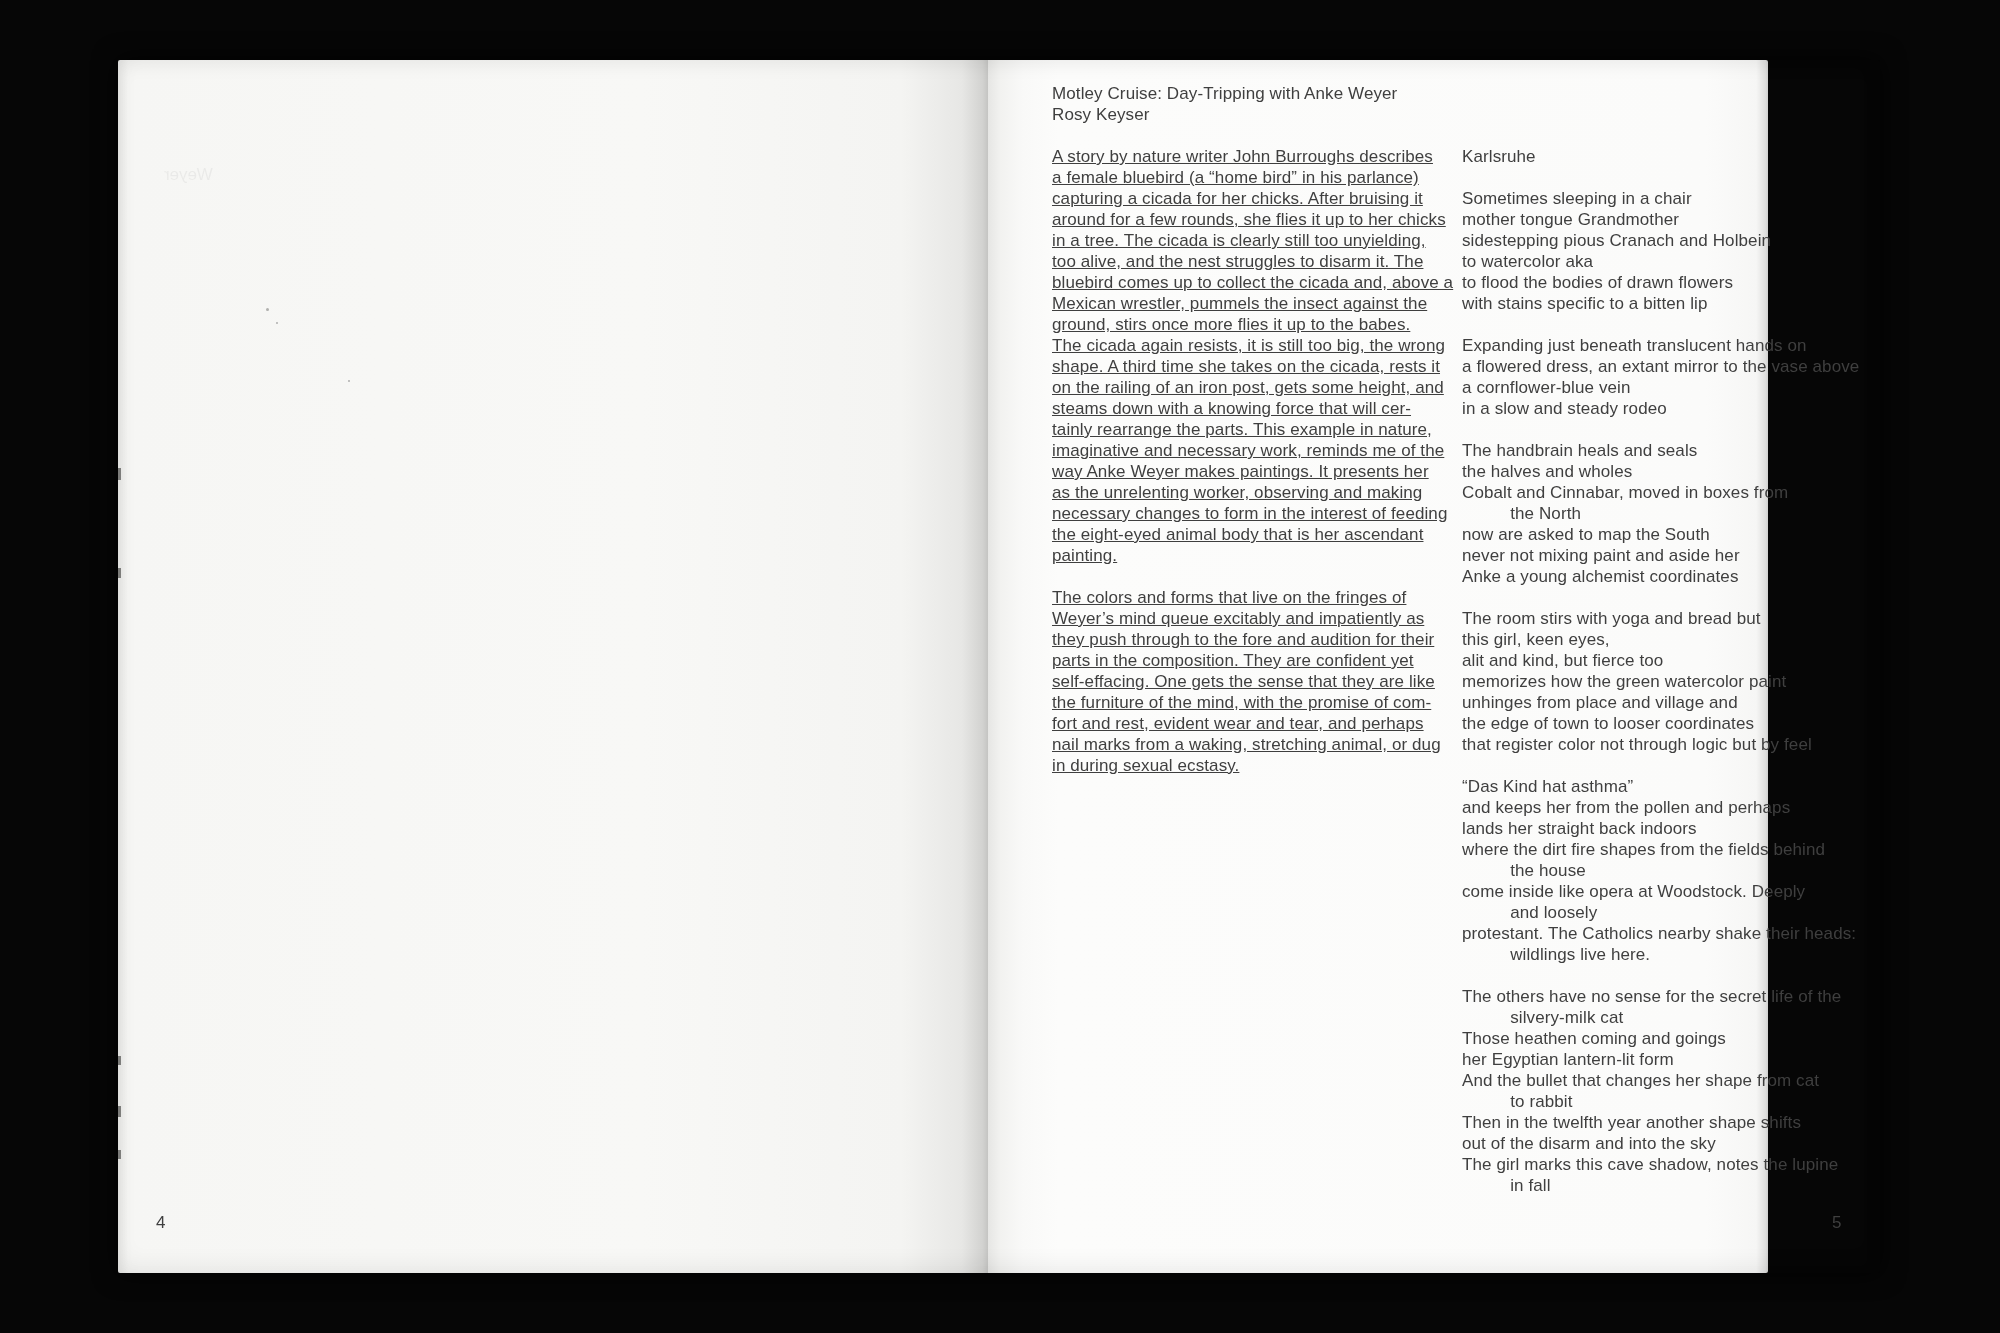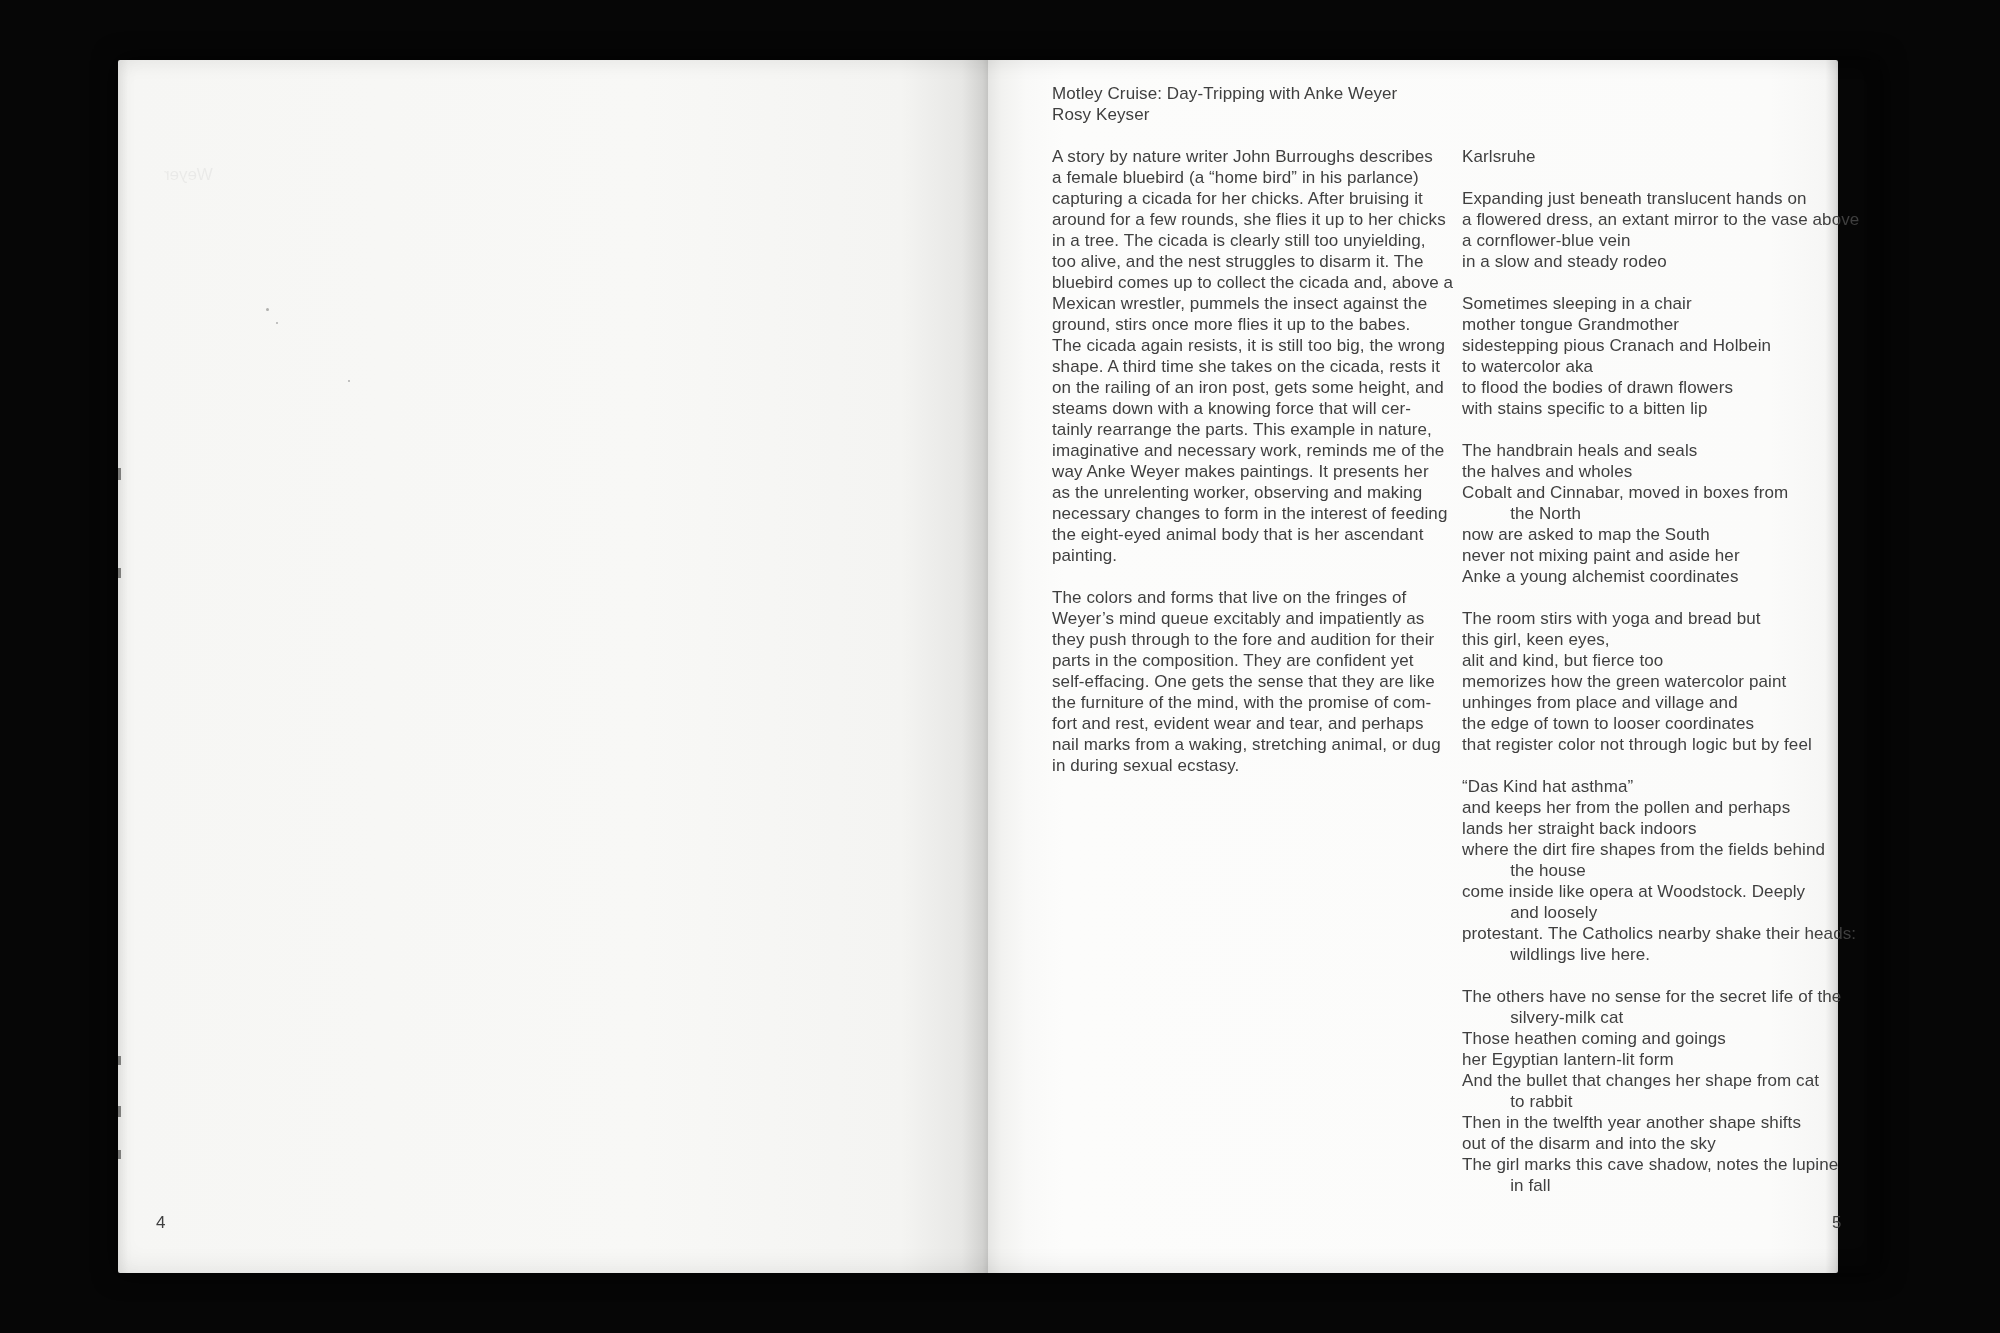--- a/index.html
+++ b/index.html
@@ -15,35 +15,35 @@
   }
   .page{position:absolute;top:0;height:100%;}
   .page-left{
     left:0;width:870px;
     background:linear-gradient(to right,
       #ededeb 0%, #f6f6f4 1.2%, #f8f8f6 60%, #f4f4f2 90%,
       #e7e7e5 97%, #d2d2d0 99.4%, #c4c4c2 100%);
     border-radius:2px 0 0 2px;
   }
   .page-right{
-    left:870px;width:850px;
+    left:870px;width:780px;
     background:linear-gradient(to right,
       #e6e6e4 0%, #f2f2f0 1.6%, #f9f9f8 4.5%, #fcfcfb 9%, #fbfbfa 92%,
       #f6f6f5 98.5%, #dededd 99.7%, #cfcfce 100%);
     border-radius:0 2px 2px 0;
   }
   .spread::after{
     content:"";position:absolute;inset:0;pointer-events:none;
     box-shadow:inset 0 6px 18px rgba(0,0,0,0.05), inset 0 -8px 22px rgba(0,0,0,0.06);
     border-radius:2px;
   }
   .txt{color:#3f3f3f;font-size:17px;line-height:21px;letter-spacing:0.1px;}
   .line{white-space:pre;}
   .title-block{position:absolute;left:64px;top:23px;}
-  .essay{position:absolute;left:64px;top:86px;}
+  .essay{position:absolute;left:64px;top:86px;text-decoration:underline;}
   .para{margin:0;}
   .para + .para{margin-top:21px;}
   .poem{position:absolute;left:474px;top:86px;}
   .stanza{margin-top:21px;}
   .pagenum{position:absolute;color:#3f3f3f;font-size:17px;line-height:21px;}
   .pagenum-left{left:38px;top:1152px;}
   .pagenum-right{left:1714px;top:1152px;}
   .showthrough{
     position:absolute;left:46px;top:104px;
     transform:scaleX(-1);
@@ -108,32 +108,32 @@
           <div class="line">the furniture of the mind, with the promise of com-</div>
           <div class="line">fort and rest, evident wear and tear, and perhaps</div>
           <div class="line">nail marks from a waking, stretching animal, or dug</div>
           <div class="line">in during sexual ecstasy.</div>
         </div>
     </div>
 
     <div class="poem txt">
       <div class="line">Karlsruhe</div>
       <div class="stanza">
-          <div class="line">Expanding just beneath translucent hands on</div>
-          <div class="line">a flowered dress, an extant mirror to the vase above</div>
-          <div class="line">a cornflower-blue vein</div>
-          <div class="line">in a slow and steady rodeo</div>
-        </div>
-      <div class="stanza">
           <div class="line">Sometimes sleeping in a chair</div>
           <div class="line">mother tongue Grandmother</div>
           <div class="line">sidestepping pious Cranach and Holbein</div>
           <div class="line">to watercolor aka</div>
           <div class="line">to flood the bodies of drawn flowers</div>
           <div class="line">with stains specific to a bitten lip</div>
+        </div>
+      <div class="stanza">
+          <div class="line">Expanding just beneath translucent hands on</div>
+          <div class="line">a flowered dress, an extant mirror to the vase above</div>
+          <div class="line">a cornflower-blue vein</div>
+          <div class="line">in a slow and steady rodeo</div>
         </div>
       <div class="stanza">
           <div class="line">The handbrain heals and seals</div>
           <div class="line">the halves and wholes</div>
           <div class="line">Cobalt and Cinnabar, moved in boxes from</div>
           <div class="line">          the North</div>
           <div class="line">now are asked to map the South</div>
           <div class="line">never not mixing paint and aside her</div>
           <div class="line">Anke a young alchemist coordinates</div>
         </div>

